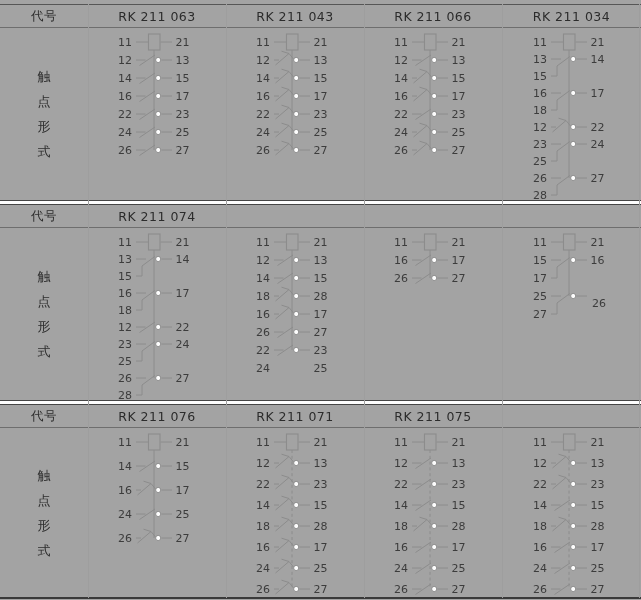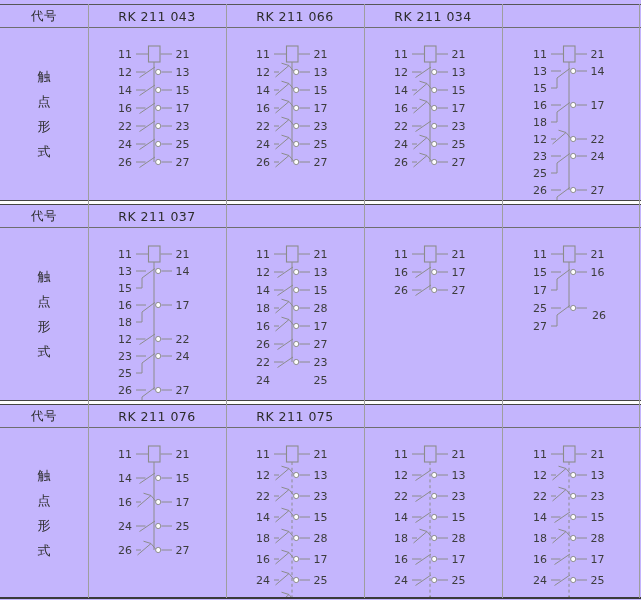--- a/index.html
+++ b/index.html
@@ -1,42 +1,43 @@
 <!DOCTYPE html>
 <html><head>
 <meta charset="utf-8">
 <style>
   html,body{margin:0;padding:0;background:#ffffff;}
   body{width:641px;height:600px;font-family:"DejaVu Sans","Liberation Sans",sans-serif;}
-  .table{position:relative;width:641px;height:600px;background:#c4b5fd;overflow:hidden;}
+  .table{position:relative;width:641px;height:600px;background:#a3a3a3;overflow:hidden;}
   .pad-top{height:4px;}
   .top-rule{height:0;border-top:1.5px solid #565656;}
   .row{display:grid;grid-template-columns:88px 138px 138px 138px 139px;}
   .header-row{height:23px;box-sizing:border-box;border-bottom:1px solid #6e6e6e;}
   .hcell{display:flex;align-items:center;justify-content:center;font-size:12.5px;color:#2c2c2c;letter-spacing:0.5px;}
   .body-row{height:172px;}
   .body-row.last{height:169px;}
   .scell{display:flex;flex-direction:column;align-items:center;justify-content:center;font-size:13px;color:#2e2e2e;}
   .scell span{line-height:25px;}
-  .dcell{display:flex;justify-content:center;align-items:flex-start;overflow:hidden;margin-top:12px;}
+  .dcell{display:flex;justify-content:center;align-items:flex-start;overflow:hidden;}
   .sep{height:5px;box-sizing:border-box;border-top:1px solid #454545;border-bottom:1px solid #454545;background:#fdfdfd;}
   .bottom-rule{height:0;border-top:2px solid #3a3a3a;}
   .vline{position:absolute;top:4px;height:594px;width:1px;background:#9e9e9e;}
   svg{display:block;}
   svg text{font-family:"DejaVu Sans","Liberation Sans",sans-serif;}
 </style>
 </head>
 <body>
 
 <div class="table">
   <div class="pad-top"></div>
   <div class="top-rule"></div>
 
   <div class="row header-row">
     <div class="hcell">代号</div>
+    <div class="hcell">RK 211 063</div>
     <div class="hcell">RK 211 043</div>
     <div class="hcell">RK 211 066</div>
     <div class="hcell">RK 211 034</div>
   </div>
   <div class="row body-row">
     <div class="scell">
       <span>触</span>
       <span>点</span>
       <span>形</span>
       <span>式</span>
@@ -252,21 +253,21 @@
           <line x1="54" y1="167" x2="54" y2="157" stroke="#8c8c8c" stroke-width="1"></line>
           <line x1="54" y1="157" x2="66.8" y2="147.5" stroke="#8c8c8c" stroke-width="1"></line>
         </svg>
       </div>
   </div>
 
   <div class="sep"></div>
 
   <div class="row header-row">
     <div class="hcell">代号</div>
-    <div class="hcell">RK 211 037</div>
+    <div class="hcell">RK 211 074</div>
   </div>
   <div class="row body-row">
     <div class="scell">
       <span>触</span>
       <span>点</span>
       <span>形</span>
       <span>式</span>
     </div>
     <div class="dcell">
         <svg width="138" height="172" viewBox="0 0 138 172">
@@ -422,20 +423,21 @@
           <line x1="54" y1="75" x2="66.8" y2="65.5" stroke="#8c8c8c" stroke-width="1"></line>
         </svg>
       </div>
   </div>
 
   <div class="sep"></div>
 
   <div class="row header-row">
     <div class="hcell">代号</div>
     <div class="hcell">RK 211 076</div>
+    <div class="hcell">RK 211 071</div>
     <div class="hcell">RK 211 075</div>
   </div>
   <div class="row body-row last">
     <div class="scell">
       <span>触</span>
       <span>点</span>
       <span>形</span>
       <span>式</span>
     </div>
     <div class="dcell">

